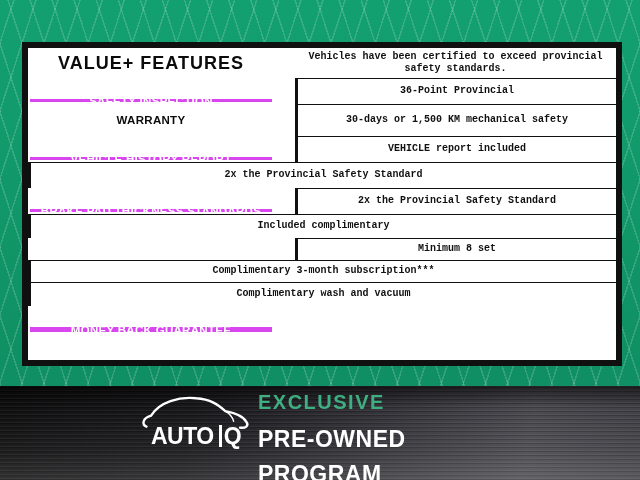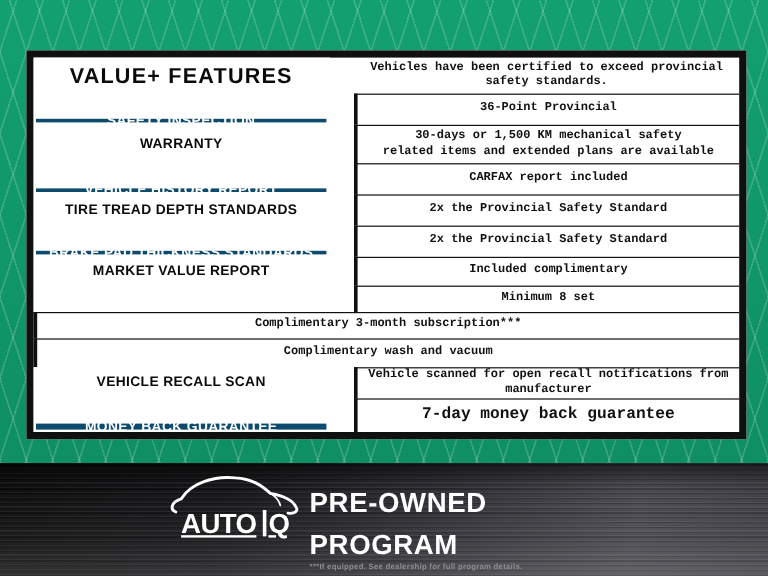--- a/index.html
+++ b/index.html
@@ -25,42 +25,42 @@
   }
   .t-row{display:flex;width:100%;flex:none;gap:20px;}
   .t-left{
     width:247px;flex:none;box-sizing:border-box;padding:2px 3px 2px 2px;
     display:flex;align-items:stretch;justify-content:stretch;background:#fff;
   }
   .t-left .cell{
     flex:1;display:flex;align-items:center;justify-content:center;text-align:center;
     font-weight:bold;font-size:11.5px;letter-spacing:0.3px;color:#0b0b0b;
   }
-  .t-row.dark .t-left .cell{background:#0c4a6e;color:#ffffff;margin-top:19px;}
+  .t-row.dark .t-left .cell{background:#d946ef;color:#ffffff;margin-top:19px;}
   .t-right{
     flex:1;box-sizing:border-box;border-left:3px solid #101010;border-top:1px solid #101010;
     display:flex;flex-direction:column;align-items:center;justify-content:center;
     text-align:center;padding:0 8px;font-weight:bold;font-size:10px;color:#111;line-height:1.25;font-family:Liberation Mono, monospace;
   }
   .t-row.header .t-right{border-left:none;border-top:none;font-size:10px;}
   .t-row.header .t-left .cell{font-size:18px;letter-spacing:1px;}
   .t-row.row-money .t-right{font-size:13.5px;}
   
   .footer{
     position:absolute;left:0;top:386px;width:640px;height:94px;
     background-image:
       linear-gradient(180deg, rgba(0,0,0,0.55) 0%, rgba(0,0,0,0) 22%, rgba(255,255,255,0.06) 70%, rgba(255,255,255,0.14) 100%),
       repeating-linear-gradient(180deg, rgba(255,255,255,0.07) 0 1px, rgba(0,0,0,0.16) 1px 2px, rgba(255,255,255,0.02) 2px 4px),
       linear-gradient(100deg, #0b0b0c 0%, #141417 30%, #2e2e34 58%, #46464c 82%, #3c3c42 100%);
   }
   .logo{position:absolute;left:140px;top:4px;width:112px;height:66px;}
   .logo svg{position:absolute;left:0;top:0;width:112px;height:44px;}
   .logo-text{
     position:absolute;left:0;bottom:6px;width:100%;text-align:center;
-    color:#fff;font-weight:bold;font-size:23px;letter-spacing:-0.5px;white-space:nowrap;text-decoration:underline;
+    color:#fff;font-weight:bold;font-size:23px;letter-spacing:-0.5px;white-space:nowrap;
   }
   .logo-text .bar{
     display:inline-block;width:3px;height:22px;background:#fff;
     margin:0 2px 0 5px;vertical-align:-3px;
   }
   .headline{position:absolute;left:258px;top:6px;line-height:1;}
   .hl1{color:#3fae81;font-size:20px;font-weight:bold;letter-spacing:1.5px;}
   .hl2{color:#ffffff;font-size:23px;font-weight:bold;letter-spacing:0.5px;margin-top:16px;}
   .hl3{color:#ffffff;font-size:23px;font-weight:bold;letter-spacing:0.5px;margin-top:12px;}
   .disclaimer{color:#8b9094;font-size:6.5px;font-weight:bold;letter-spacing:0.2px;margin-top:4px;}
@@ -87,96 +87,83 @@
         </div>
       <div class="t-right">36-Point Provincial</div>
     </div>
 
     <div class="t-row" style="height:32px">
       <div class="t-left">
           <div class="cell">WARRANTY</div>
         </div>
       <div class="t-right">
         <span>30-days or 1,500 KM mechanical safety</span>
-        <span>related items and extended plans are available</span>
       </div>
     </div>
 
     <div class="t-row dark" style="height:26px">
       <div class="t-left">
           <div class="cell">VEHICLE HISTORY REPORT</div>
         </div>
-      <div class="t-right">CARFAX report included</div>
+      <div class="t-right">VEHICLE report included</div>
     </div>
 
     <div class="t-row" style="height:26px">
-      <div class="t-left">
-          <div class="cell">TIRE TREAD DEPTH STANDARDS</div>
-        </div>
       <div class="t-right">2x the Provincial Safety Standard</div>
     </div>
 
     <div class="t-row dark" style="height:26px">
       <div class="t-left">
           <div class="cell">BRAKE PAD  THICKNESS STANDARDS</div>
         </div>
       <div class="t-right">2x the Provincial Safety Standard</div>
     </div>
 
     <div class="t-row" style="height:24px">
-      <div class="t-left">
-          <div class="cell">MARKET VALUE REPORT</div>
-        </div>
       <div class="t-right">Included complimentary</div>
     </div>
 
     <div class="t-row dark" style="height:22px">
       <div class="t-left">
           <div class="cell">KEY &amp; KEY FOBS</div>
         </div>
       <div class="t-right">Minimum 8 set</div>
     </div>
 
     <div class="t-row" style="height:22px">
       <div class="t-right">Complimentary 3-month subscription***</div>
     </div>
 
     <div class="t-row dark" style="height:24px">
       <div class="t-right">Complimentary wash and vacuum</div>
     </div>
 
-    <div class="t-row" style="height:26px">
-      <div class="t-left">
-          <div class="cell">VEHICLE RECALL SCAN</div>
-        </div>
-      <div class="t-right">Vehicle scanned for open recall notifications from manufacturer</div>
-    </div>
 
     <div class="t-row dark row-money" style="height:28px">
       <div class="t-left">
           <div class="cell">MONEY BACK GUARANTEE</div>
         </div>
-      <div class="t-right">7-day money back guarantee</div>
     </div>
 
   </div>
 
   <div class="footer">
 
     <div class="logo">
       <svg viewBox="0 0 120 48">
         <path d="M6 40 C 1 38, 1 31, 11 28 C 20 13, 42 7, 60 9 C 76 10, 84 16, 92 23 C 103 25, 112 29, 115 35 C 118 39, 114 42, 108 41" fill="none" stroke="#ffffff" stroke-width="2.6" stroke-linecap="round"></path>
         <path d="M92 23 C 97 26, 100 30, 101 34" fill="none" stroke="#ffffff" stroke-width="1.6" stroke-linecap="round"></path>
       </svg>
       <div class="logo-text">
         <span>AUTO</span><span class="bar"></span><span>Q</span>
       </div>
     </div>
 
     <div class="headline">
+      <div class="hl1">EXCLUSIVE</div>
       <div class="hl2">PRE-OWNED</div>
       <div class="hl3">PROGRAM</div>
       <div class="disclaimer">***If equipped. See dealership for full program details.</div>
     </div>
 
   </div>
 
 </div>
 
 </body></html>

